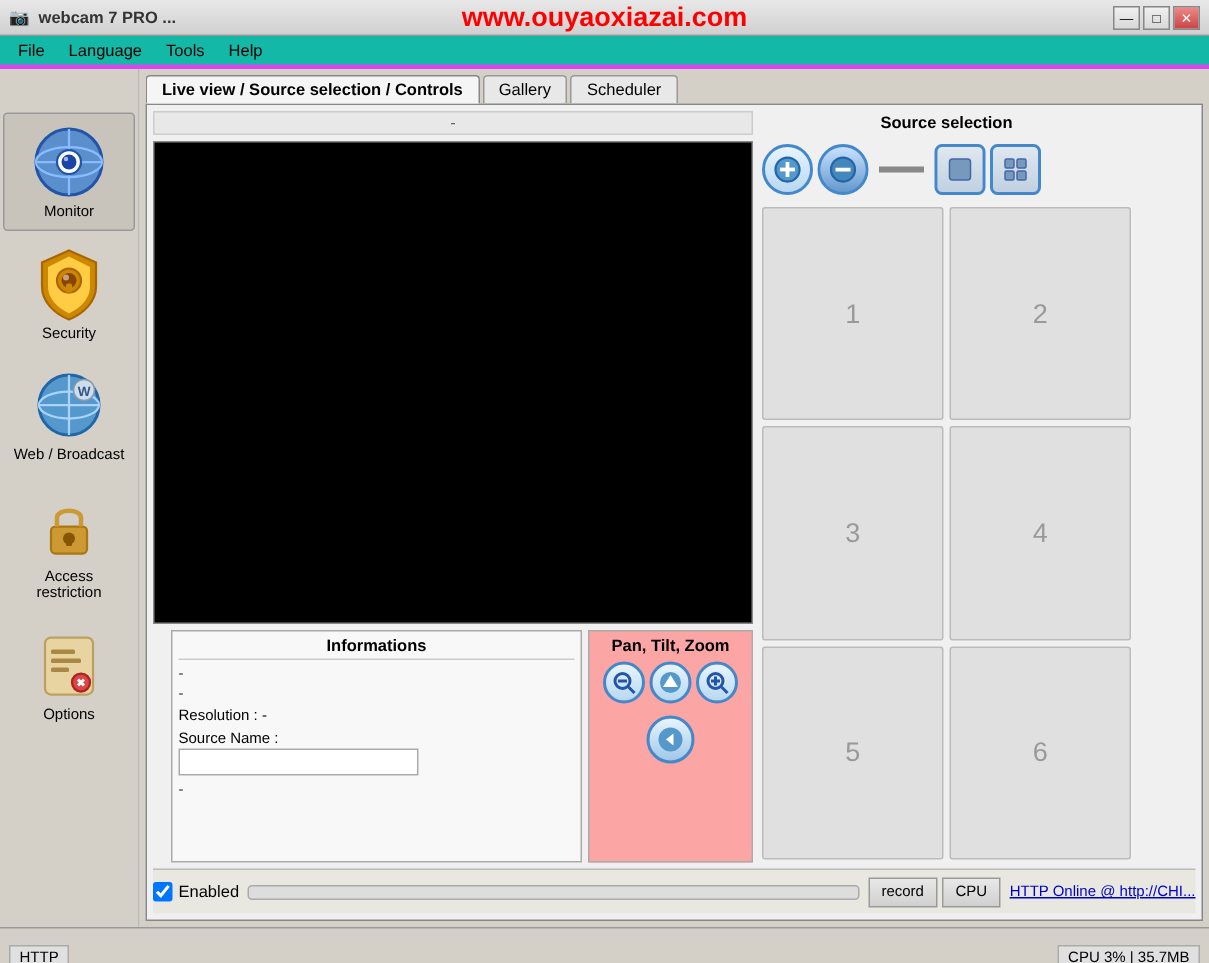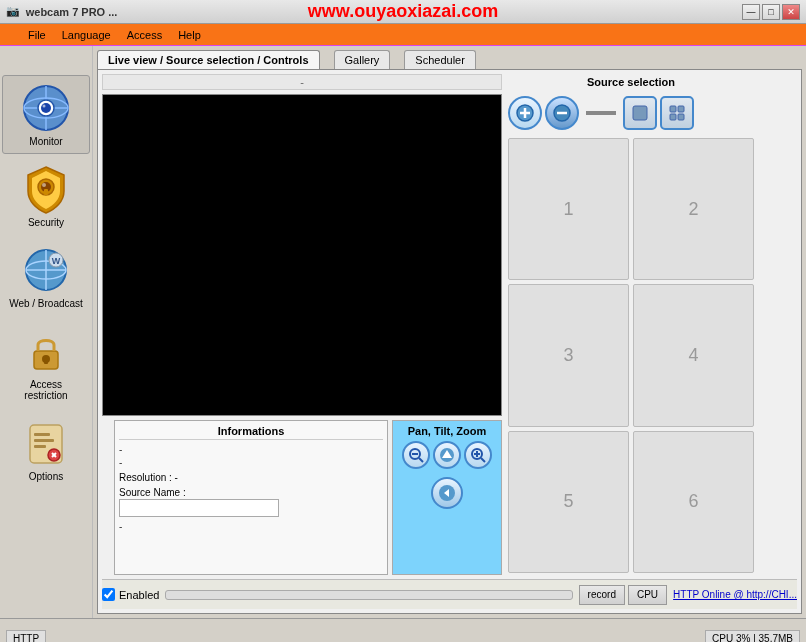--- a/index.html
+++ b/index.html
@@ -50,26 +50,26 @@
       font-size: 9px;
       cursor: pointer;
       display: flex;
       align-items: center;
       justify-content: center;
     }
     .win-btn.close { background: linear-gradient(to bottom, #e88, #c44); color: white; }
 
     
     .menu-bar {
-      background: #f97316;
-      border-bottom: 1px solid #d946ef;
+      background: #14b8a6;
+      border-bottom: 3px solid #d946ef;
       display: flex;
       align-items: center;
       height: 22px;
-      padding: 0 20px;
+      padding: 0 4px;
     }
     .menu-item {
       padding: 2px 8px;
       cursor: pointer;
       font-size: 11px;
       color: #000;
     }
 
     
     .main-container {
@@ -121,21 +121,21 @@
       display: flex;
       flex-direction: column;
       padding: 4px;
       background: #d4d0c8;
     }
 
     
     .tab-bar {
       display: flex;
       align-items: flex-end;
-      gap: 14px;
+      gap: 2px;
       margin-bottom: 0;
     }
     .tab {
       padding: 3px 10px;
       background: #e8e8e8;
       border: 1px solid #999;
       border-bottom: none;
       cursor: pointer;
       font-size: 11px;
       border-radius: 3px 3px 0 0;
@@ -220,21 +220,21 @@
       width: 160px;
       height: 18px;
       border: 1px solid #aaa;
       background: white;
       font-size: 10px;
       padding: 1px 3px;
     }
 
     .ptz-panel {
       border: 1px solid #aaa;
-      background: #7dd3fc;
+      background: #fca5a5;
       width: 110px;
       padding: 4px;
     }
     .ptz-title {
       text-align: center;
       font-weight: bold;
       font-size: 11px;
       margin-bottom: 4px;
     }
     .ptz-controls {
@@ -424,21 +424,21 @@
   <div class="title-bar-right">
     <button class="win-btn">—</button>
     <button class="win-btn">□</button>
     <button class="win-btn close">✕</button>
   </div>
 </div>
 
 <div class="menu-bar">
   <span class="menu-item">File</span>
   <span class="menu-item">Language</span>
-  <span class="menu-item">Access</span>
+  <span class="menu-item">Tools</span>
   <span class="menu-item">Help</span>
 </div>
 
 <div class="main-container">
 
   <div class="sidebar">
 
     <div class="sidebar-item active">
       <div class="sidebar-icon">
         <svg width="52" height="52" viewBox="0 0 52 52">

